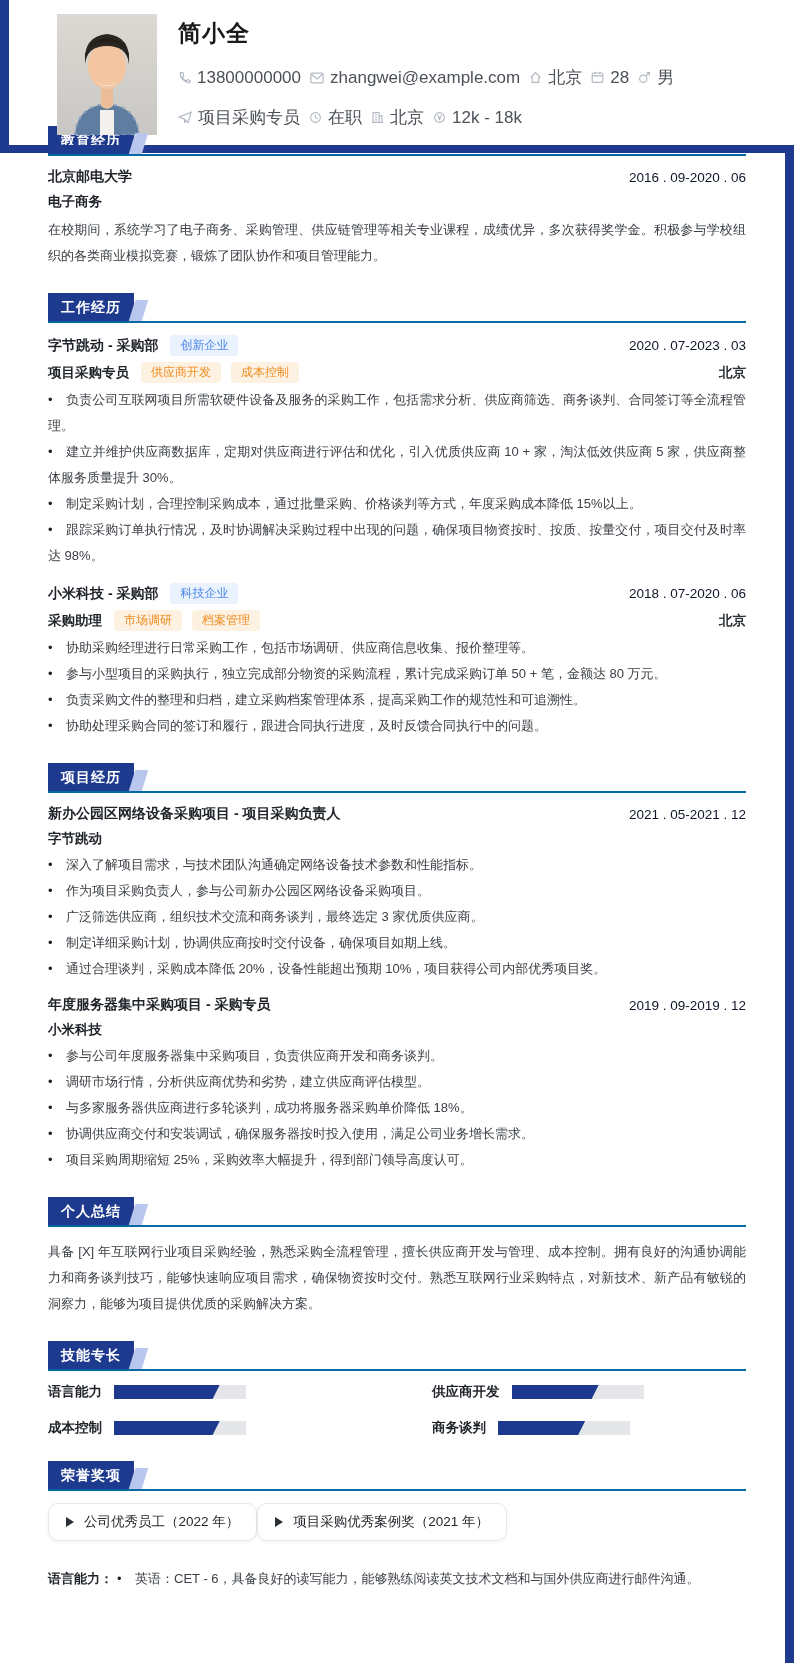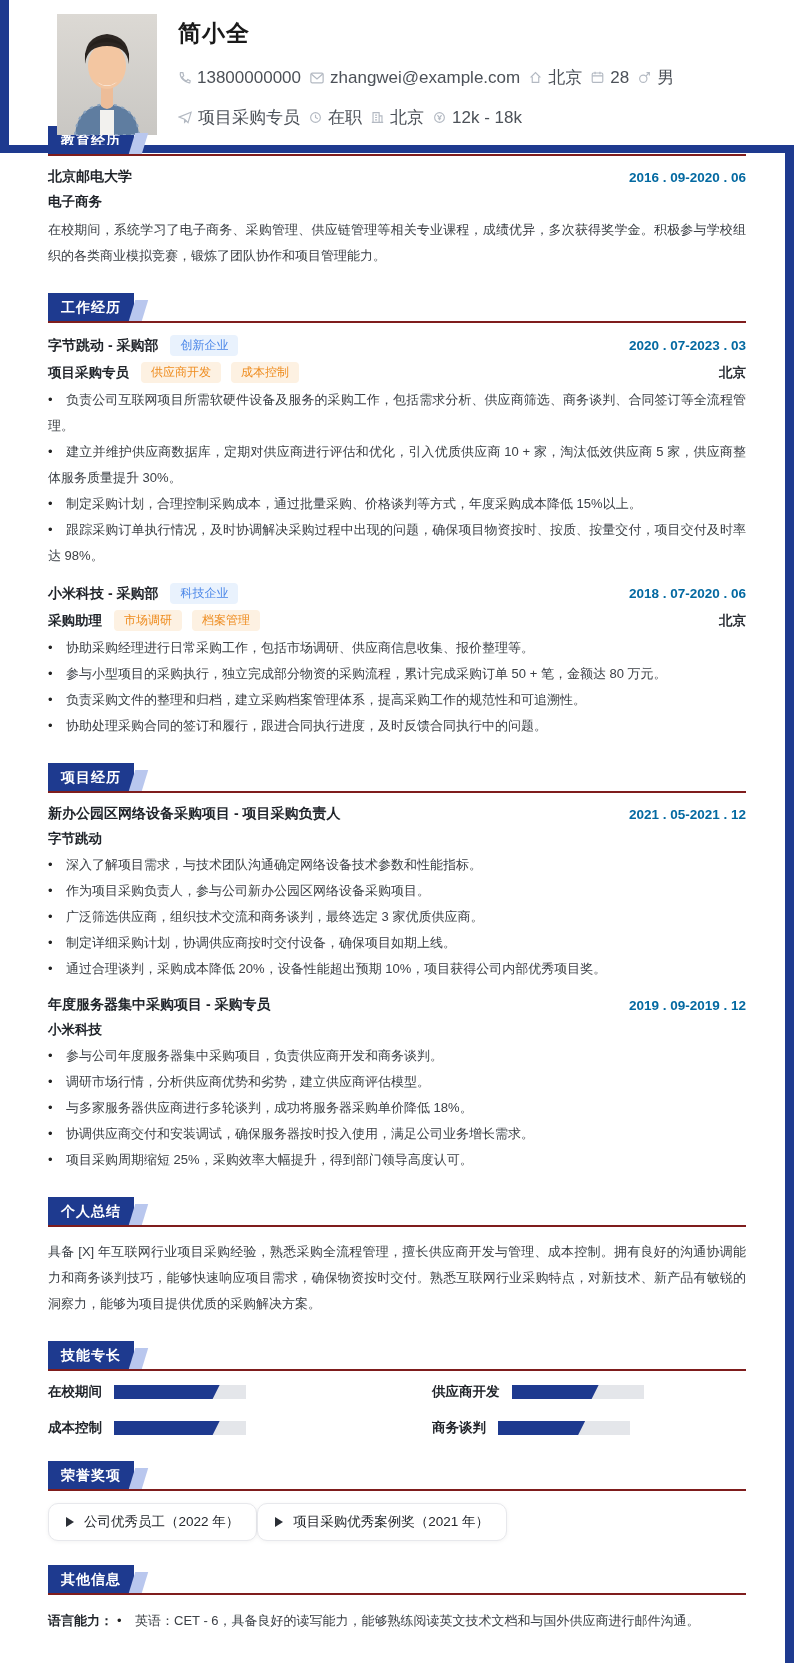--- a/index.html
+++ b/index.html
@@ -21,27 +21,27 @@
   .c-row { display:flex; align-items:center; gap:9px; margin-top:17px; font-size:17px; color:#4c5158; }
   .c-item { display:flex; align-items:center; gap:6px; white-space:nowrap; }
   .c-item svg { display:block; }
 
   
   .content { padding:12px 48px 0 48px; }
 
   
   .sec { margin-top:24px; }
   .sec:first-child { margin-top:0; }
-  .sec-head { display:flex; align-items:flex-end; border-bottom:2px solid #7f1d1d; margin-bottom:12px; }
+  .sec-head { display:flex; align-items:flex-end; border-bottom:2px solid #0369a1; margin-bottom:12px; }
   .sec-badge { background:#1e3a8f; color:#fff; font-size:14px; font-weight:bold; padding:5px 13px 5px 13px; letter-spacing:1px; line-height:18px; }
   .sec-fold { width:13px; height:21px; background:#b9c7ee; transform:skewX(-17deg); margin-left:-2px; }
 
   .row-sb { display:flex; justify-content:space-between; align-items:center; }
   .t-bold { font-size:14px; font-weight:bold; color:#1f2329; }
-  .t-date { font-size:13.5px; font-weight:bold; color:#0369a1; white-space:nowrap; }
+  .t-date { font-size:13.5px; font-weight:normal; color:#0f172a; white-space:nowrap; }
   .t-loc  { font-size:13.5px; font-weight:bold; color:#2b2f36; }
   .mt6 { margin-top:6px; }
 
   .tag { display:inline-block; font-size:12px; border-radius:4px; padding:2px 10px; margin-left:12px; font-weight:normal; vertical-align:1px; }
   .tag-blue   { color:#4a86e8; background:#e9f2fd; }
   .tag-orange { color:#ee8c1f; background:#fdf1e2; }
   .tag + .tag { margin-left:10px; }
 
   .para { font-size:13px; color:#3c4046; line-height:26px; text-align:justify; }
   .bullets { margin-top:4px; }
@@ -295,21 +295,21 @@
       <div class="para">具备 [X] 年互联网行业项目采购经验，熟悉采购全流程管理，擅长供应商开发与管理、成本控制。拥有良好的沟通协调能力和商务谈判技巧，能够快速响应项目需求，确保物资按时交付。熟悉互联网行业采购特点，对新技术、新产品有敏锐的洞察力，能够为项目提供优质的采购解决方案。</div>
     </div>
 
     <div class="sec">
       <div class="sec-head">
         <div class="sec-badge">技能专长</div>
         <div class="sec-fold"></div>
       </div>
       <div class="skill-grid">
         <div class="skill">
-          <span class="skill-name">在校期间</span>
+          <span class="skill-name">语言能力</span>
           <span class="bar-track">
               <span class="bar-fill" style="display: block; width: 80%;"></span>
             </span>
         </div>
         <div class="skill">
           <span class="skill-name">供应商开发</span>
           <span class="bar-track">
               <span class="bar-fill" style="display: block; width: 66%;"></span>
             </span>
         </div>
@@ -339,24 +339,20 @@
             <span>公司优秀员工（2022 年）</span>
           </span>
         <span class="chip">
             <span class="play"></span>
             <span>项目采购优秀案例奖（2021 年）</span>
           </span>
       </div>
     </div>
 
     <div class="sec">
-      <div class="sec-head">
-        <div class="sec-badge">其他信息</div>
-        <div class="sec-fold"></div>
-      </div>
       <div class="lang-row">
         <span class="lang-label">语言能力：</span>
         <div class="lang-bullets">
           <div class="bullet"><span class="dot">•</span><span>英语：CET - 6，具备良好的读写能力，能够熟练阅读英文技术文档和与国外供应商进行邮件沟通。</span></div>
 
         </div>
       </div>
     </div>
 
   </div>

